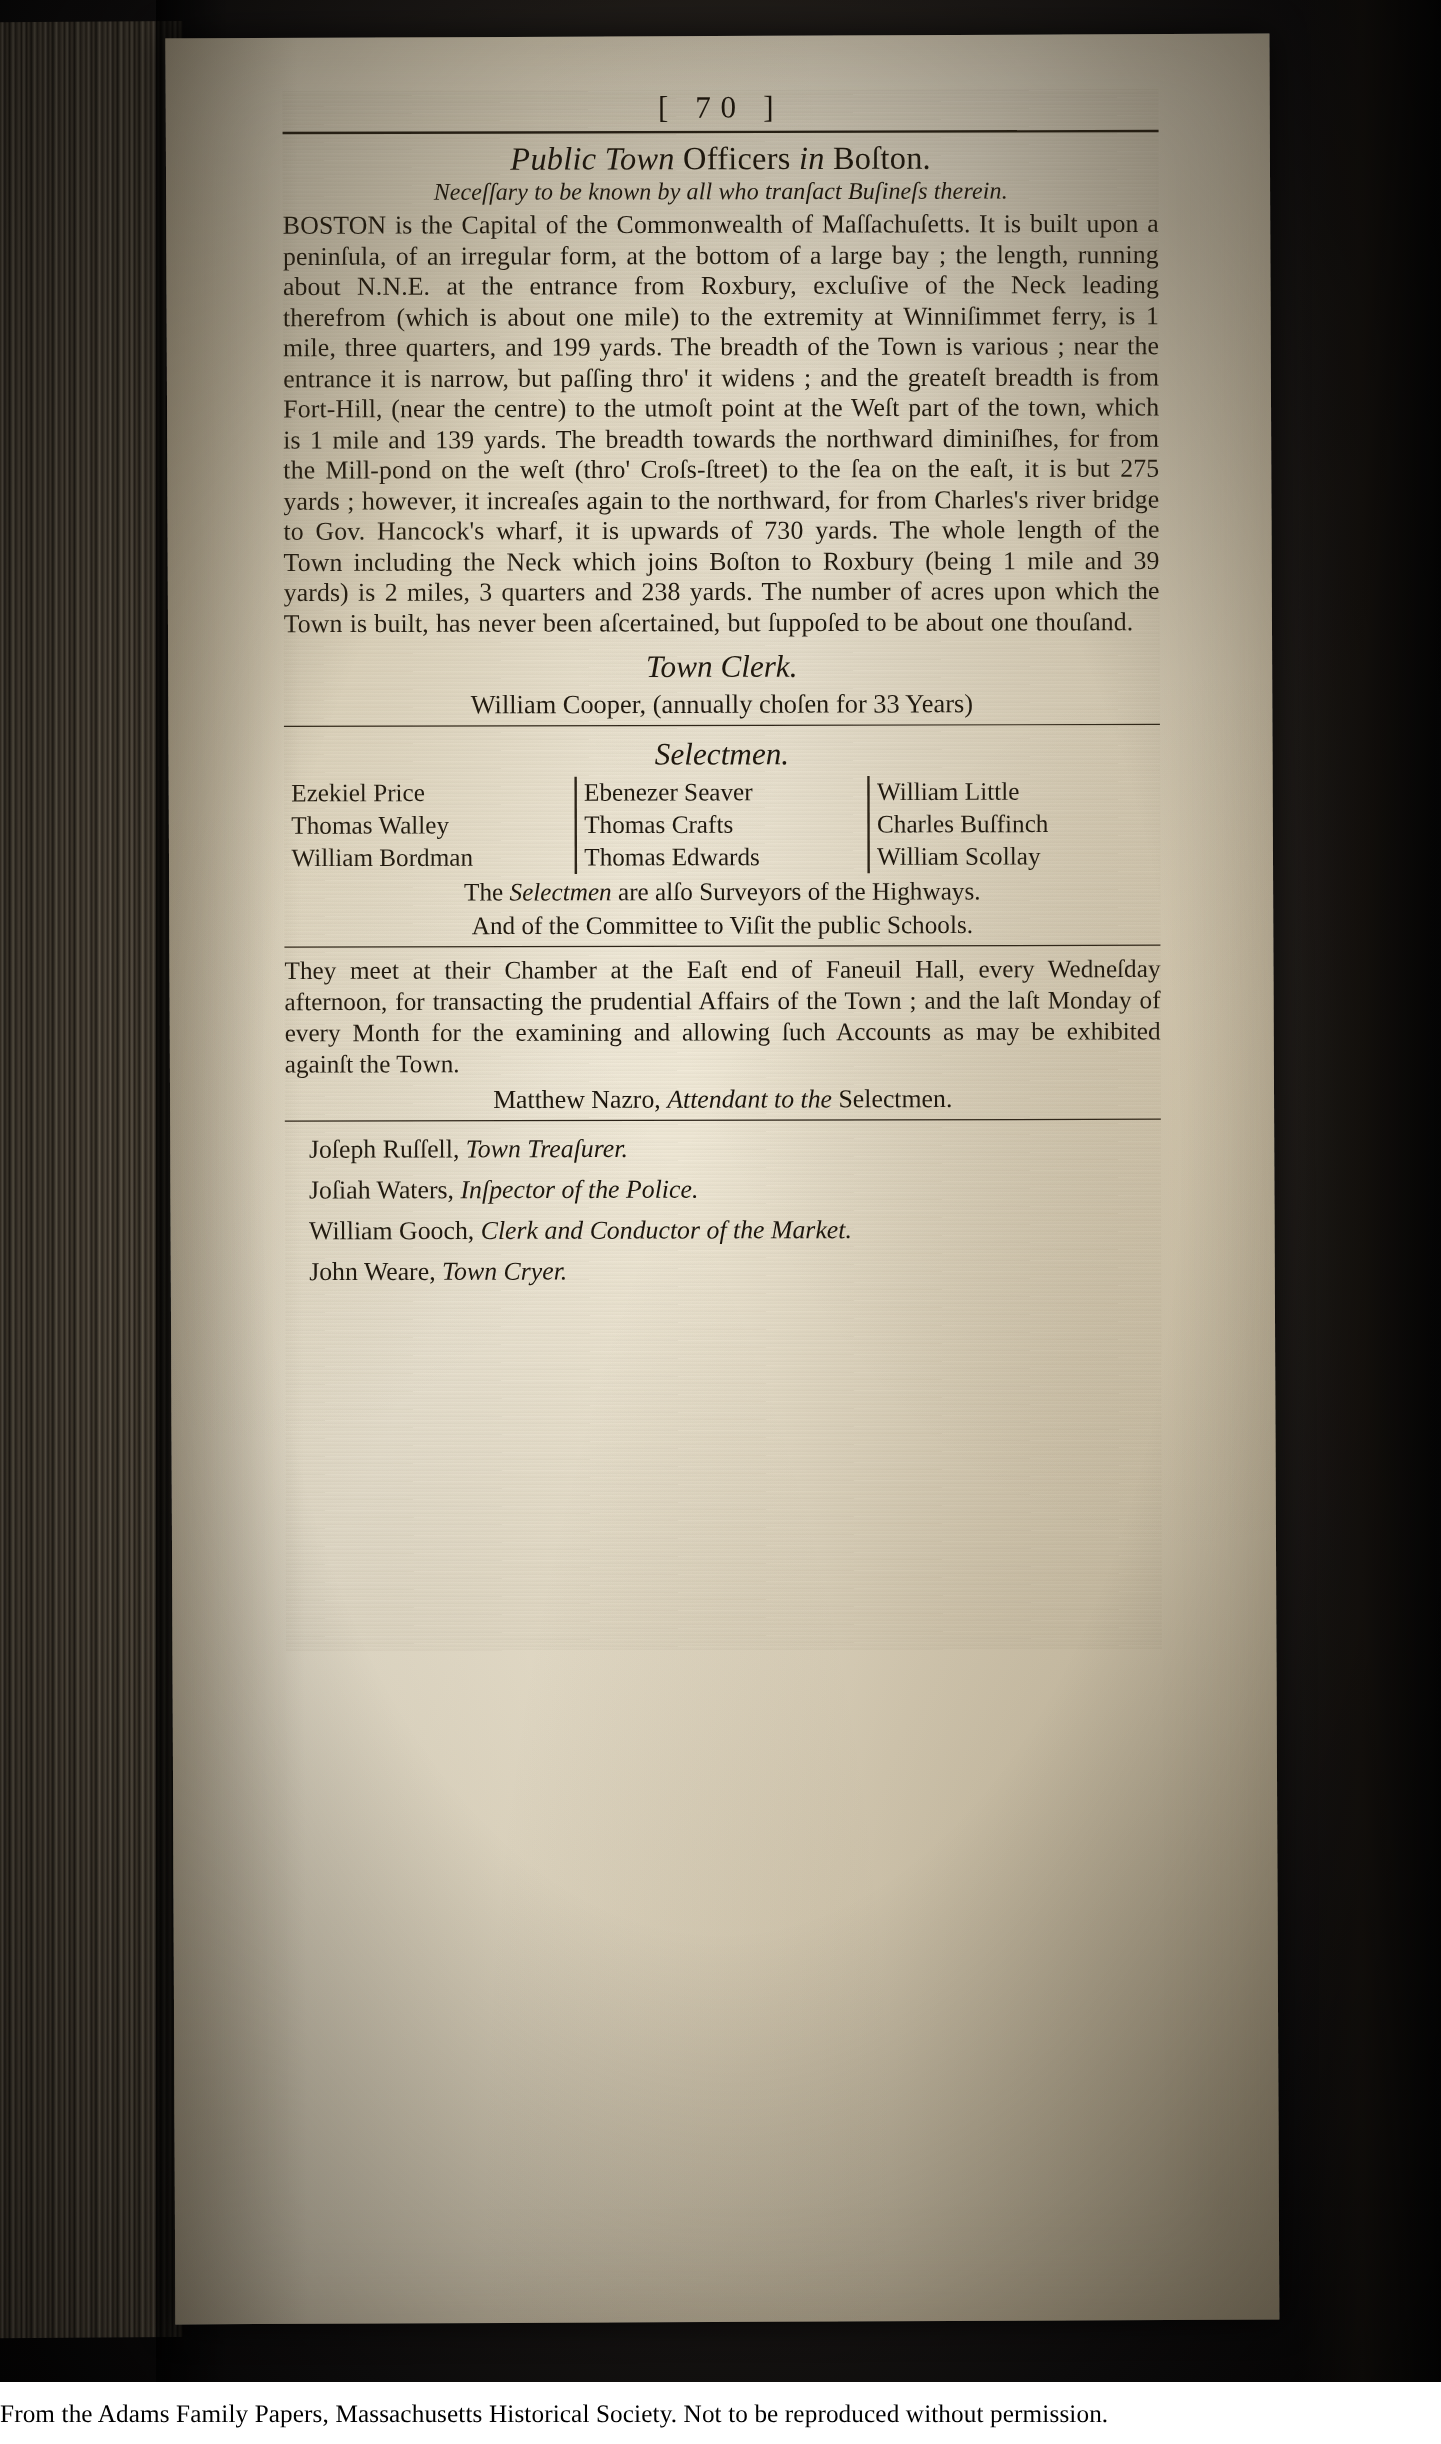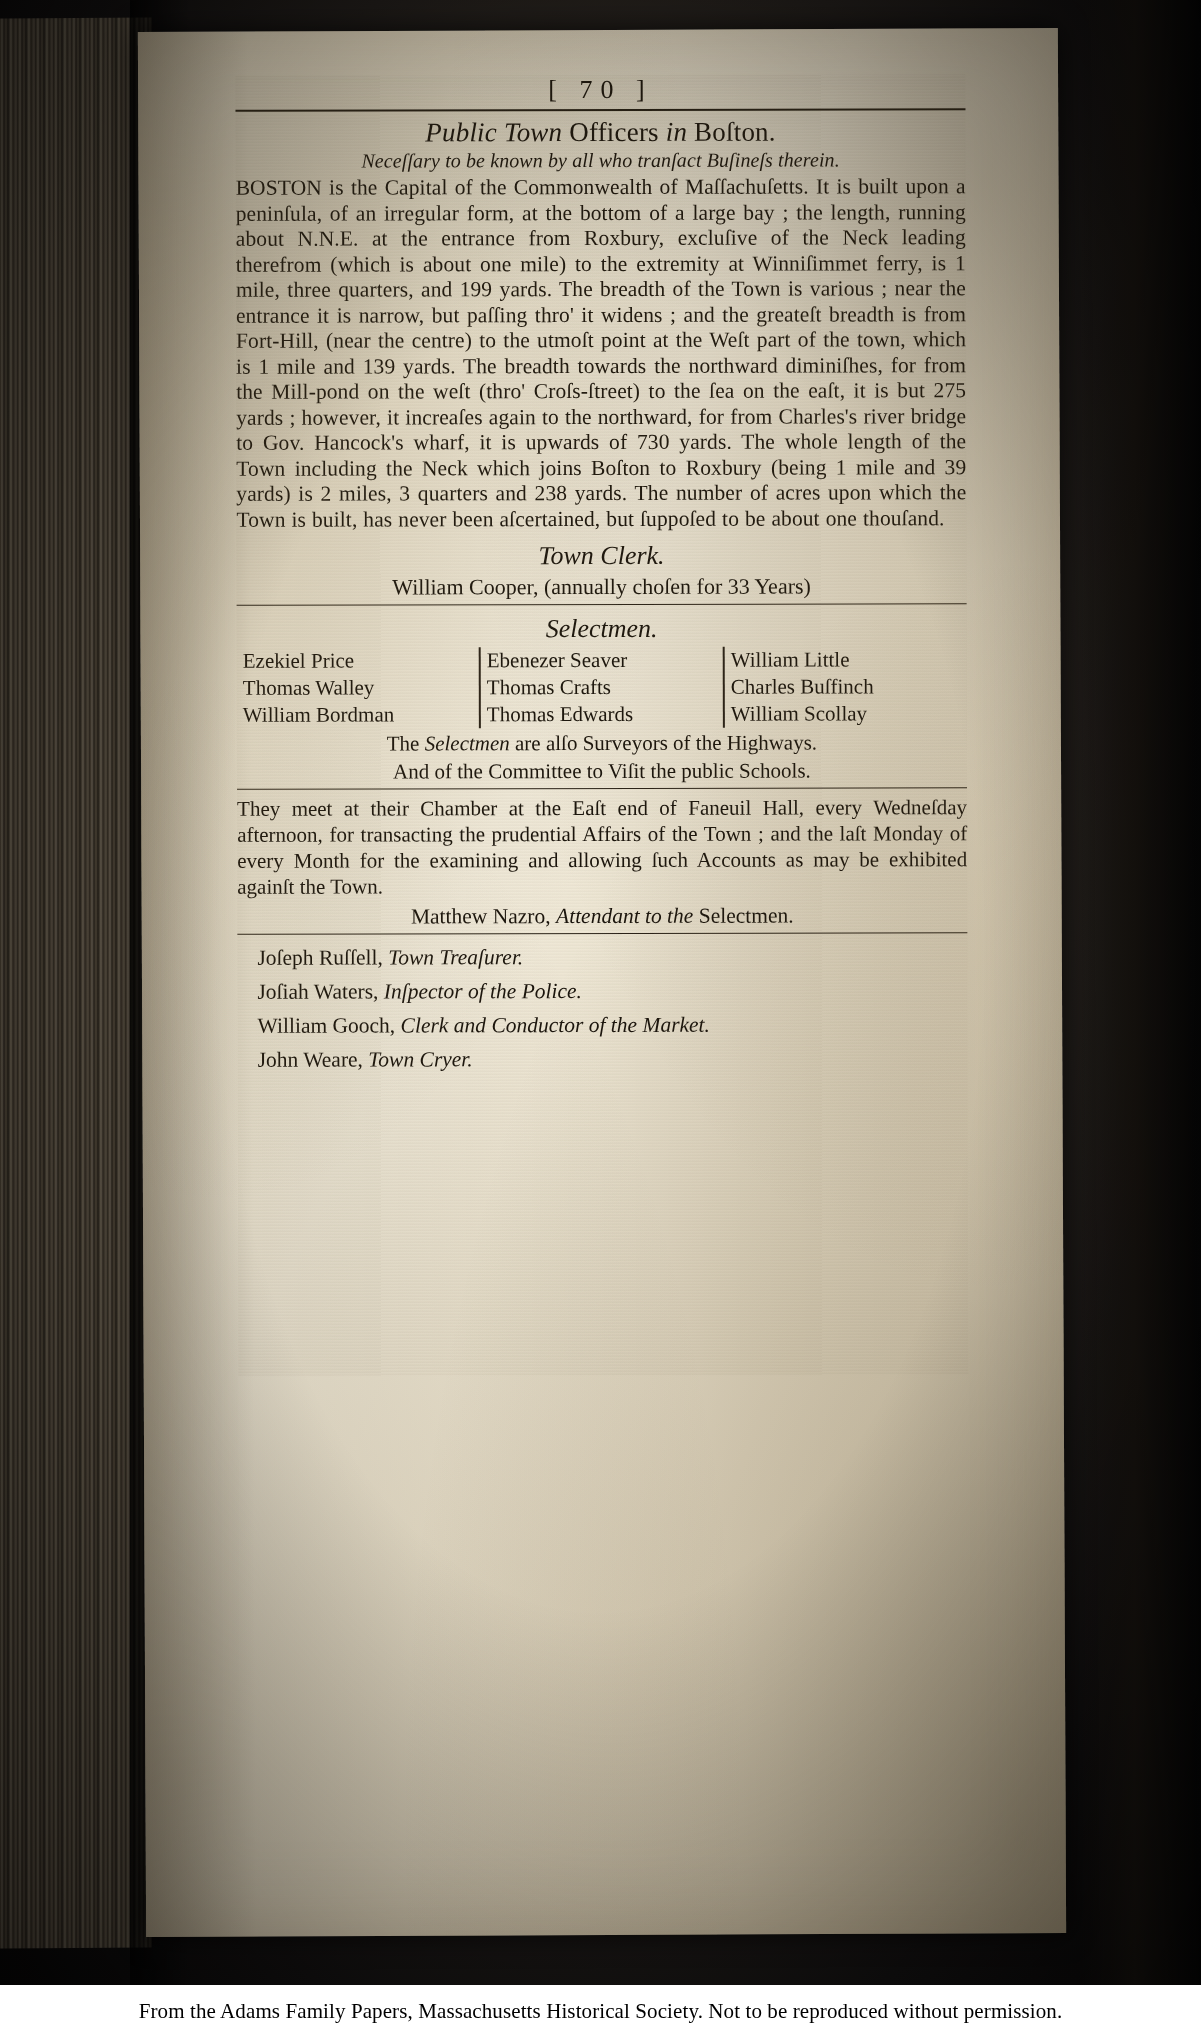--- a/index.html
+++ b/index.html
@@ -222,21 +222,21 @@
   #credit {
     position: absolute;
     left: 0;
     top: 1985px;
     width: 1201px;
     height: 52px;
     background: #ffffff;
     color: #000;
     display: flex;
     align-items: center;
-    justify-content: center;
+    justify-content: flex-start;
     font-family: "Liberation Serif", serif;
     font-size: 21px;
     letter-spacing: 0.1px;
   }
 </style>
 </head>
 <body>
 
 <div id="scan">
 

